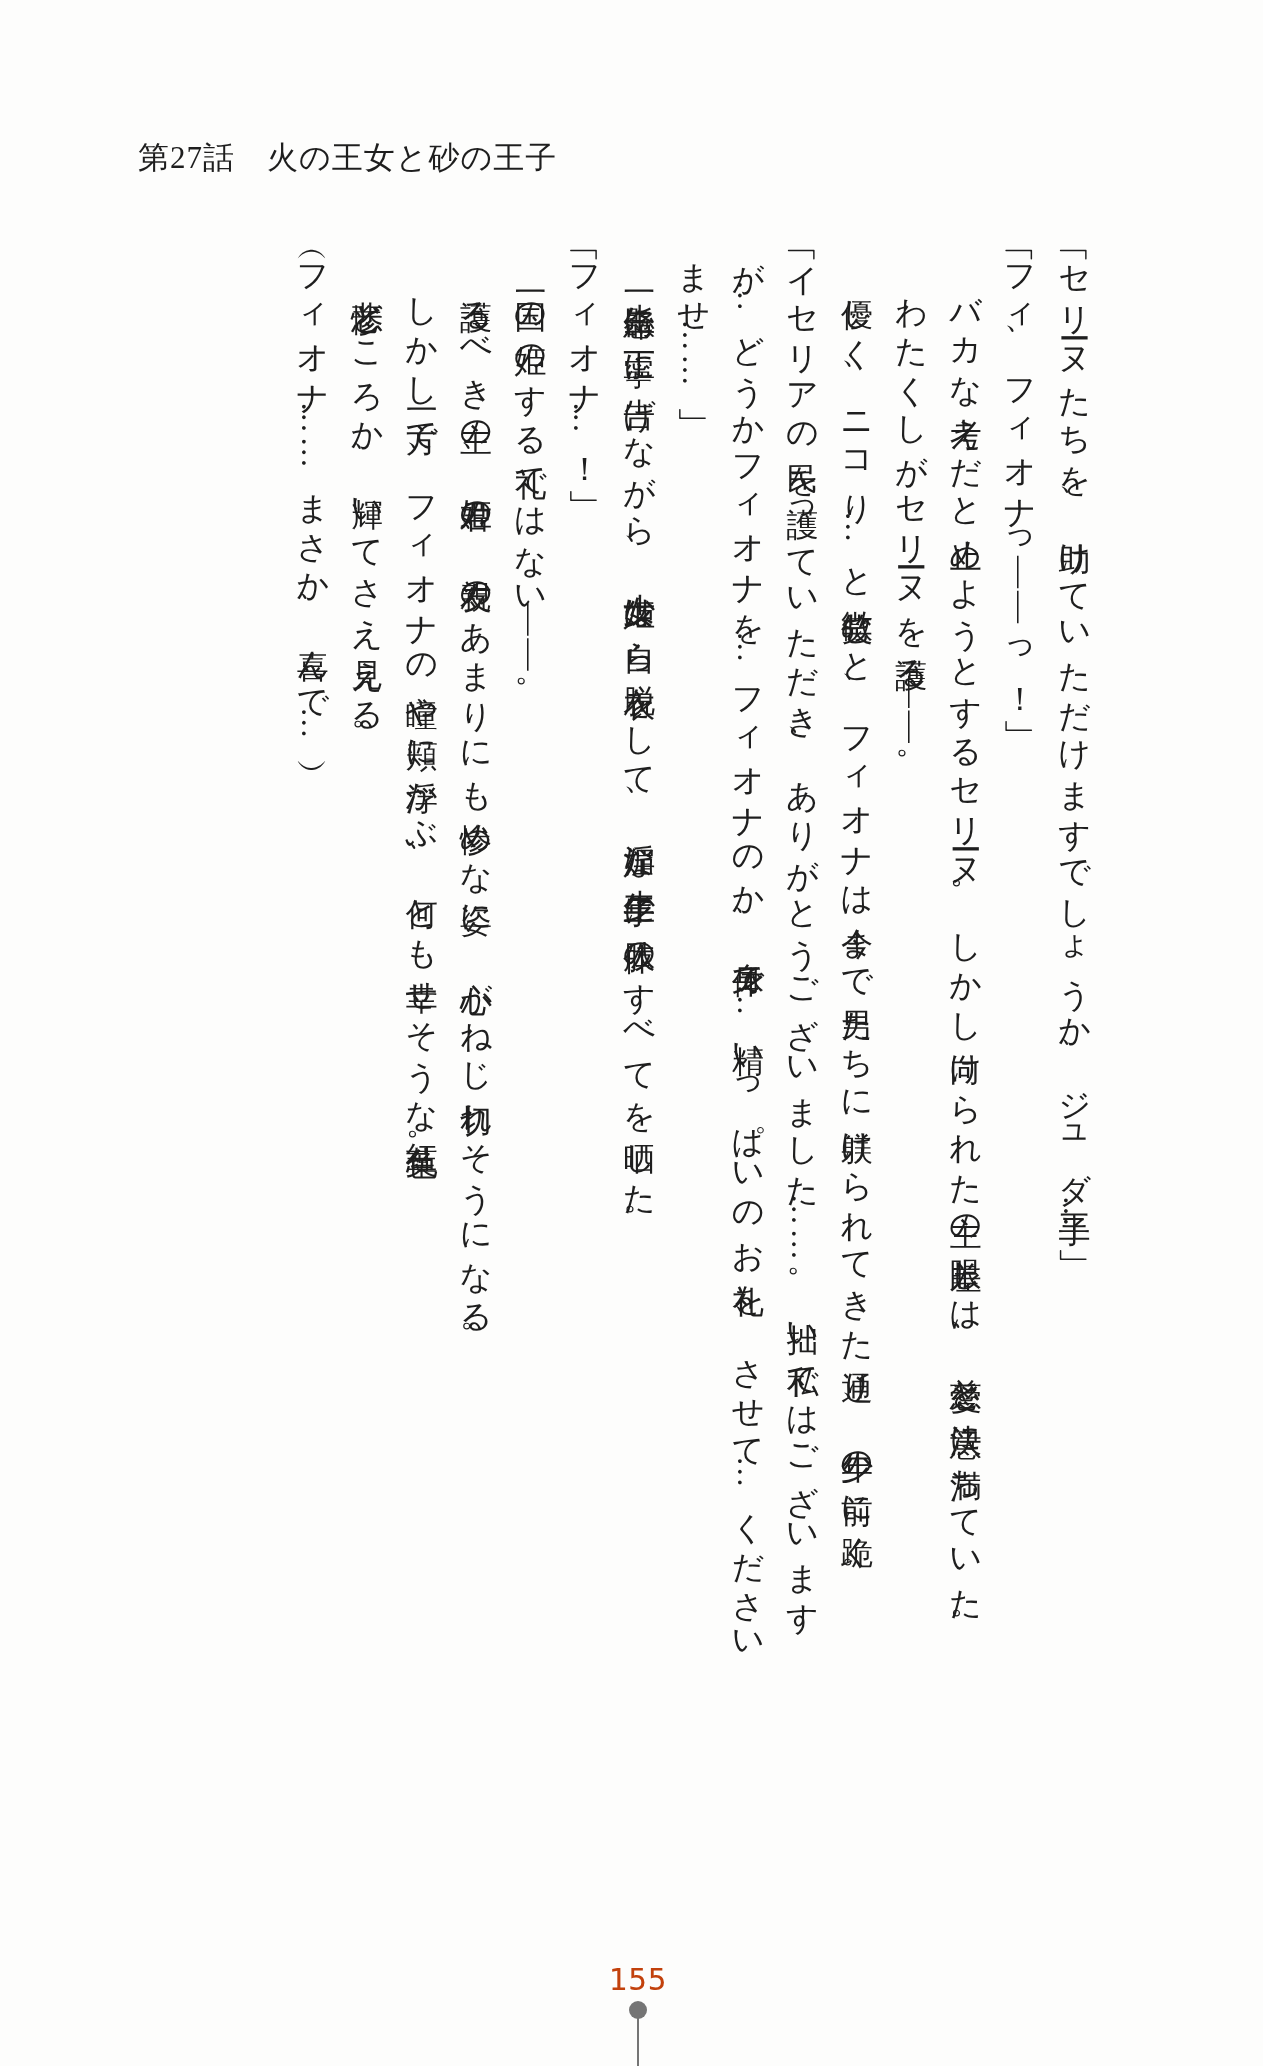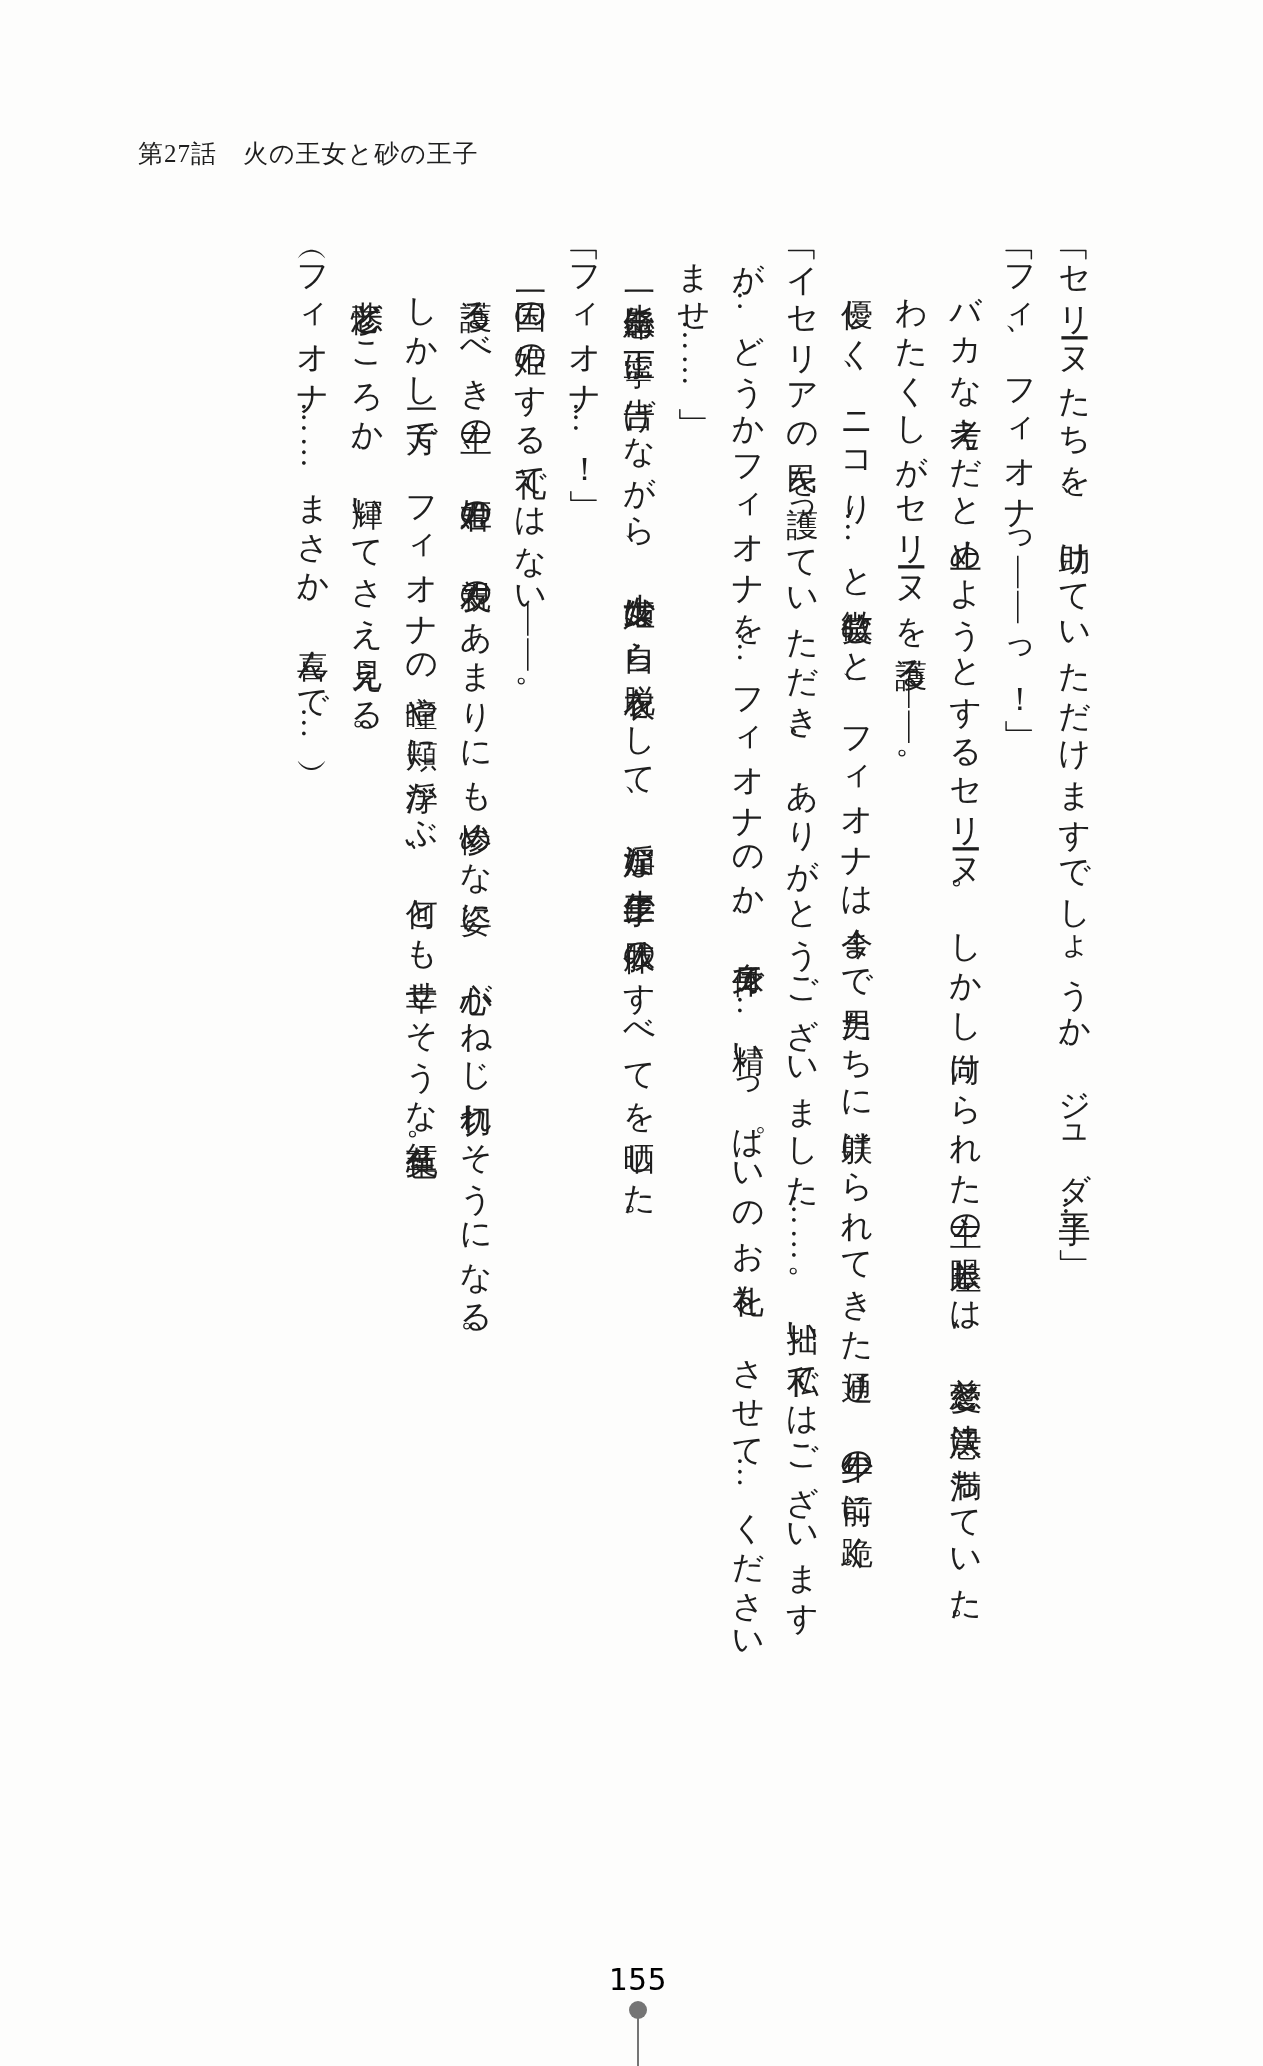--- a/index.html
+++ b/index.html
@@ -14,21 +14,21 @@
     background: var(--paper, #fdfdfc);
     color: var(--ink, #1e1e1e);
     font-family: "Liberation Serif", "DejaVu Serif", serif;
     overflow: hidden;
   }
   
   .chapter-header {
     position: absolute;
     left: 138px;
     top: 137px;
-    font-size: 25px;
+    font-size: 31px;
     letter-spacing: 1px;
     white-space: pre;
     color: var(--ink, #1e1e1e);
   }
   
   .text-block {
     position: absolute;
     top: 240px;
     right: 161px;
     width: 980px;
@@ -47,21 +47,21 @@
   
   .page-number {
     position: absolute;
     left: 603px;
     top: 1961px;
     width: 70px;
     text-align: center;
     font-family: "DejaVu Sans Mono", "Liberation Mono", monospace;
     font-size: 31px;
     letter-spacing: 1px;
-    color: #000000;
+    color: #c2410c;
   }
   .ornament-dot {
     position: absolute;
     left: 629px;
     top: 2001px;
     width: 18px;
     height: 18px;
     border-radius: 50%;
     background: var(--ornament, #757575);
   }

